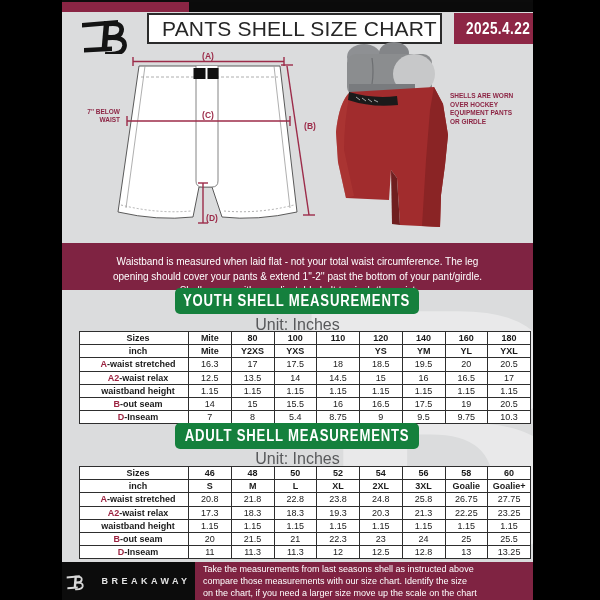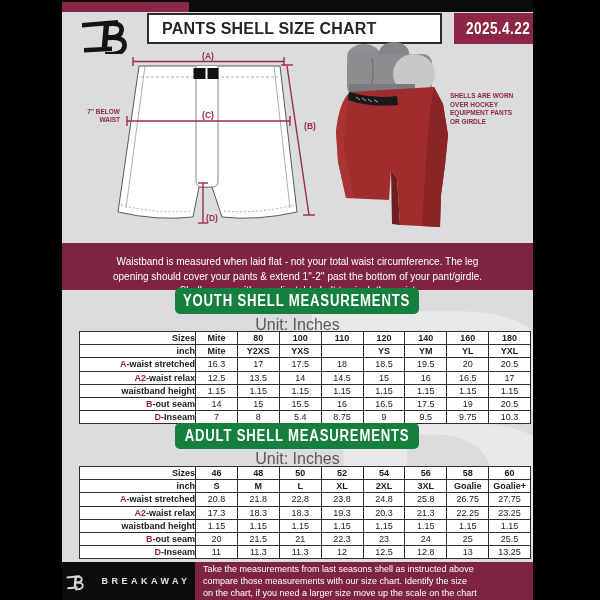--- a/index.html
+++ b/index.html
@@ -7,21 +7,21 @@
          font-family:"Liberation Sans",sans-serif;}
   .page{position:absolute;left:62px;top:0;width:471px;height:600px;background:#dbdcdd;overflow:hidden;}
   .abs{position:absolute;}
 
   .topline{left:0;top:0;width:100%;height:2px;background:#0c0c0c;}
   .topbar-maroon{left:0;top:2px;width:127px;height:10px;background:#8a2544;}
   .topbar-black{left:127px;top:2px;width:344px;height:10px;background:#0b0b0b;}
 
   .title-box{left:85px;top:13px;width:295px;height:31px;background:#fff;border:2px solid #2b2b2b;
              box-sizing:border-box;display:flex;align-items:center;padding-left:13px;}
-  .title-box span{font-size:16px;font-weight:bold;color:#262626;letter-spacing:.2px;}
+  .title-box span{font-size:21px;font-weight:normal;color:#262626;letter-spacing:.2px;}
   .date-box{left:392px;top:13px;width:89px;height:31px;background:#8d2645;display:flex;
             align-items:center;justify-content:center;}
   .date-box span{color:#fff;font-weight:bold;font-size:17px;transform:scaleX(.8);display:inline-block;letter-spacing:.5px;}
 
   .below-waist{left:12px;top:108px;width:46px;text-align:right;font-size:6.5px;font-weight:bold;
                color:#8d2645;line-height:8px;}
   .shell-note{left:388px;top:92px;width:72px;font-size:6.5px;font-weight:bold;color:#8d2645;line-height:8.5px;}
 
   .notice{left:0;top:243px;width:471px;height:47px;background:#7f2342;box-sizing:border-box;
           padding-top:12px;text-align:center;color:#fff;font-weight:normal;font-size:10px;line-height:14.5px;}
@@ -32,21 +32,21 @@
   .banner.youth{top:288px;} .banner.adult{top:423px;}
 
   .unit{left:0;width:471px;text-align:center;font-size:16px;color:#58595b;z-index:3;}
   .unit.youth{top:316px;} .unit.adult{top:450px;}
 
   table.size{position:absolute;left:17px;width:452px;border-collapse:collapse;background:#fff;
              table-layout:fixed;border:1.5px solid #2e2e2e;z-index:2;}
   table.size.youth{top:331px;} table.size.adult{top:466px;}
   table.size td{border:1px solid #2e2e2e;height:12.2px;line-height:12px;font-size:9px;color:#1a1a1a;
                 text-align:center;padding:0;overflow:hidden;white-space:nowrap;}
-  table.size td.lbl{width:100px;text-align:right;padding-left:15px;font-weight:bold;}
+  table.size td.lbl{width:100px;text-align:center;padding-left:8px;font-weight:bold;}
   table.size .pfx{color:#9b2340;font-weight:bold;}
   table.size tr.hdr td{font-weight:bold;}
 
   .watermark{right:-50px;top:290px;font-family:"DejaVu Serif",serif;font-weight:bold;
              font-size:340px;line-height:300px;color:rgba(255,255,255,.38);z-index:1;}
 
   .footer-black{left:0;top:562px;width:133px;height:38px;background:#0c0c0c;display:flex;
                 align-items:center;justify-content:center;gap:15px;}
   .footer-brand{color:#e4e4e4;font-size:9px;font-weight:bold;letter-spacing:3.5px;}
   .footer-maroon{left:133px;top:562px;width:338px;height:38px;background:#7f2342;box-sizing:border-box;

